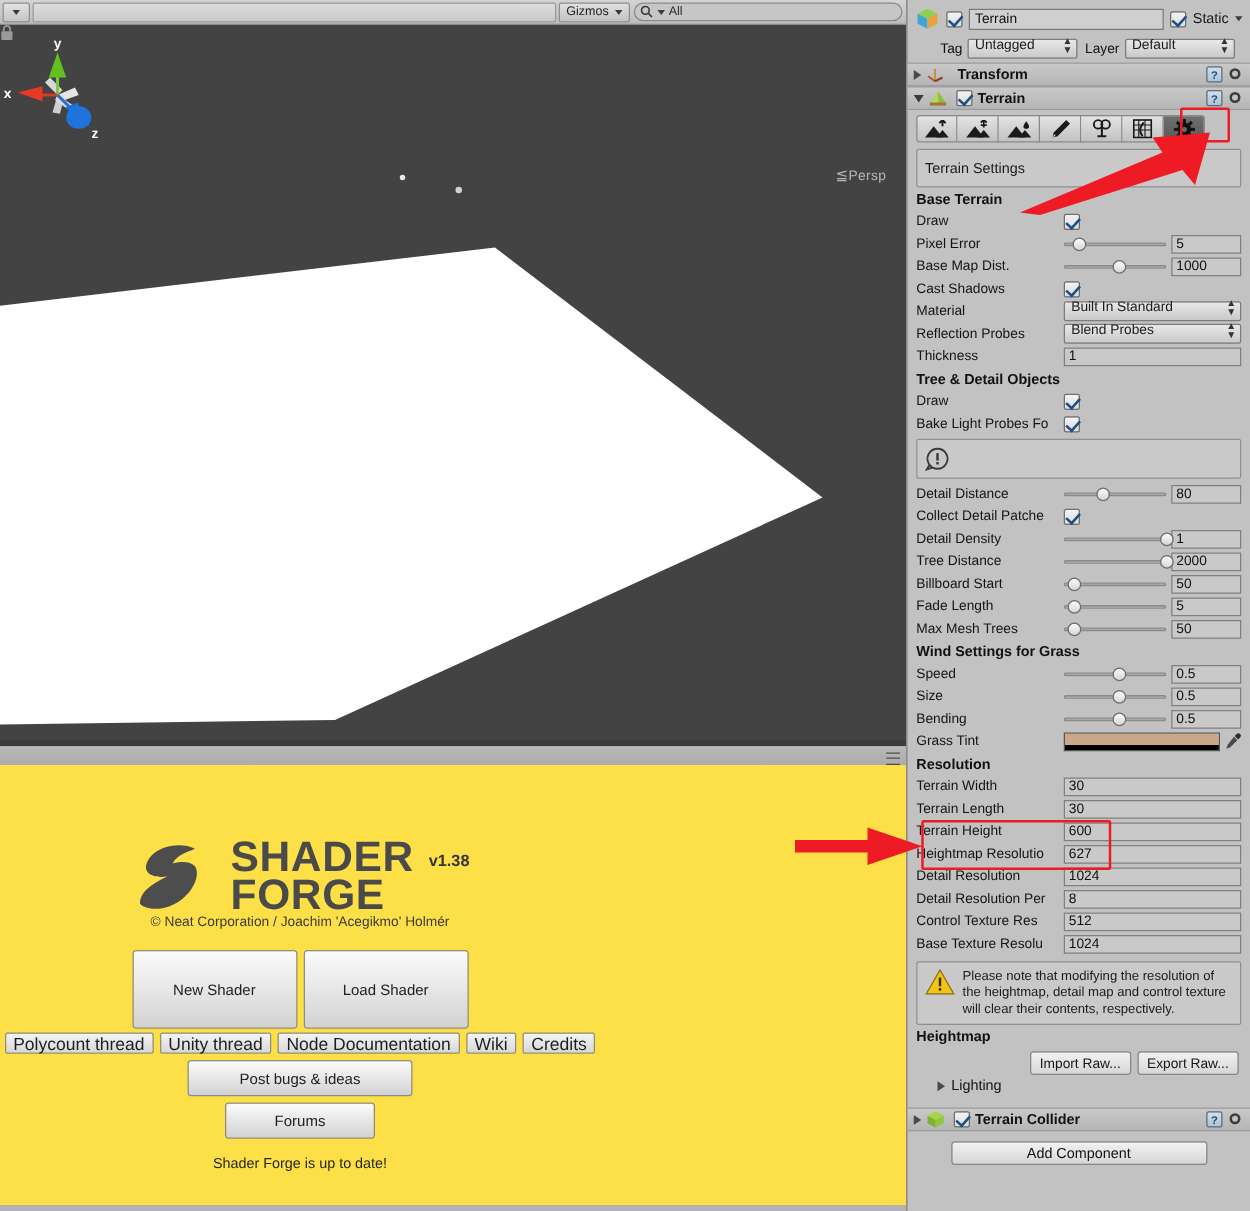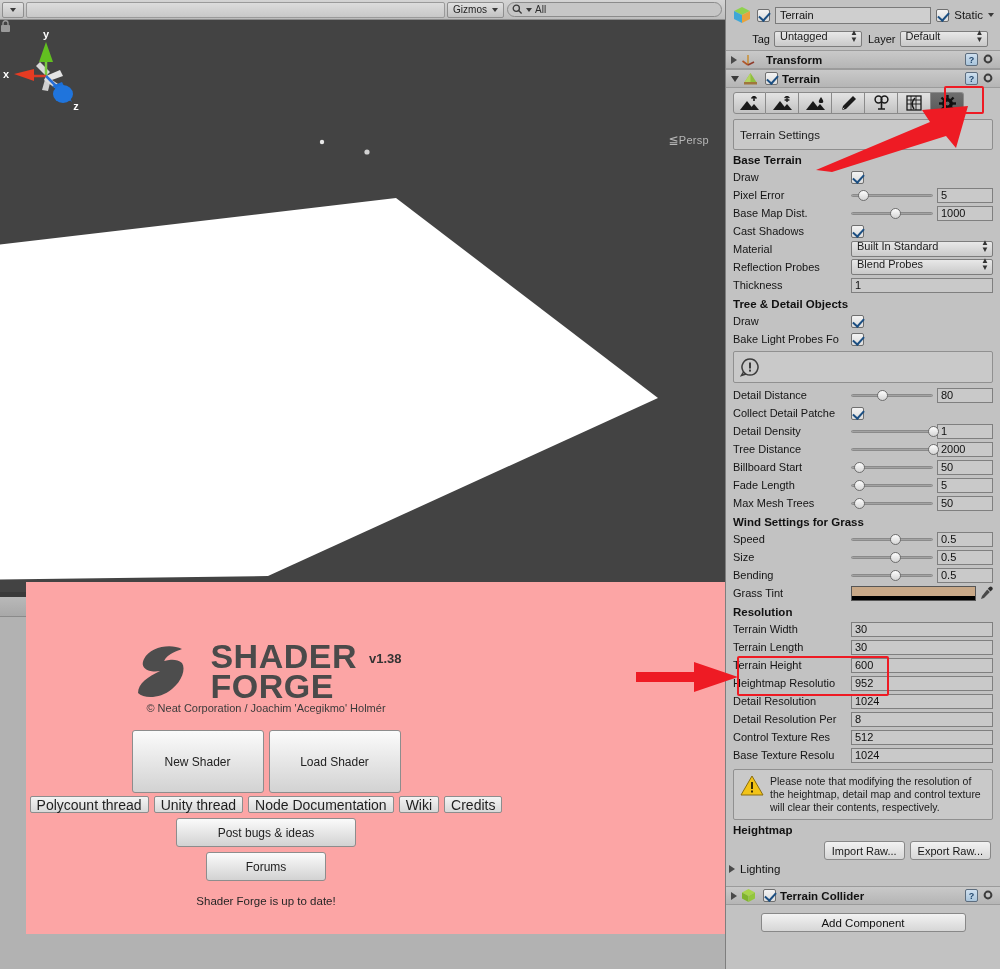--- a/index.html
+++ b/index.html
@@ -41,21 +41,21 @@
   #scene-bottom{ position:absolute; left:0; top:592px; width:725px; height:5px; background:#3a3a3a; }
   #tabstrip{ position:absolute; left:0; top:597px; width:725px; height:20px;
     background:linear-gradient(#b9b9b9,#a8a8a8); border-bottom:1px solid #8a8a8a;
     display:flex; align-items:center; justify-content:flex-end; padding-right:4px; }
   .hamburger{ width:12px; height:10px; display:flex; flex-direction:column; justify-content:space-between; }
   .hamburger i{ display:block; height:1px; background:#4b4b4b; }
   .hamburger i:nth-child(1){ width:11px; } .hamburger i:nth-child(2){ width:11px; }
   .hamburger i:nth-child(3){ width:11px; }
 
   
-  #sf{ position:absolute; left:0; top:582px; width:725px; height:352px; background:#fca5a5;margin-left:26px; }
+  #sf{ position:absolute; left:0; top:612px; width:725px; height:352px; background:#fde047; }
   #sf-logo-wrap{ position:absolute; left:0; top:53px; width:480px; height:74px;
     display:flex; align-items:center; justify-content:center; gap:12px; }
   .sf-wordmark{ display:flex; flex-direction:column; line-height:.88; }
   .sf-wordmark .l1,.sf-wordmark .l2{ font-size:34px; font-weight:bold; color:#4a4a4a; letter-spacing:.5px; }
   .sf-ver{ align-self:flex-start; margin-top:16px; font-size:13px; font-weight:bold; color:#333; }
   .sf-credit{ position:absolute; left:0; top:120px; width:480px; text-align:center;
     font-size:11px; color:#3b3b3b; }
   .sf-btn{ background:linear-gradient(#fbfbfb,#d2d2d2); border:1px solid #8d8d8d;
     border-radius:3px; color:#222; display:flex; align-items:center; justify-content:center;
     font-size:12px; cursor:pointer; }
@@ -134,21 +134,21 @@
   .tbtn:last-child{ border-radius:0 3px 3px 0; }
   .tbtn.sel{ background:linear-gradient(#6e6e6e,#5a5a5a); }
 
   .hl-red{ position:absolute; border:2px solid #ee1b24; border-radius:2px; pointer-events:none; }
   .arrow{ position:absolute; pointer-events:none; }
 
   .btn-row{ display:flex; gap:5px; justify-content:flex-end; padding:3px 9px 0 7px; }
   .ibtn{ background:linear-gradient(#f2f2f2,#d6d6d6); border:1px solid #888;
     border-radius:3px; height:19px; padding:0 7px; display:flex; align-items:center;
     font-size:11px; color:#161616; }
-  .foldrow{ display:flex; align-items:center; gap:5px; padding:3px 3px; font-size:11.5px; }
+  .foldrow{ display:flex; align-items:center; gap:5px; padding:3px 24px; font-size:11.5px; }
   .addcomp{ margin:8px auto 0 auto; width:205px; height:19px;
     background:linear-gradient(#f2f2f2,#d6d6d6); border:1px solid #888; border-radius:3px;
     display:flex; align-items:center; justify-content:center; font-size:11.5px; }
 </style>
 </head>
 <body>
 
 <div id="app">
 
   <div id="left">
@@ -623,21 +623,21 @@
       <div class="fctl">
           <div class="numfield full">
         <span>600</span>
           </div>
         </div>
     </div>
     <div class="frow">
       <span class="flabel">Heightmap Resolutio</span>
       <div class="fctl">
           <div class="numfield full">
-        <span>952</span>
+        <span>627</span>
           </div>
         </div>
     </div>
     <div class="frow">
       <span class="flabel">Detail Resolution</span>
       <div class="fctl">
           <div class="numfield full">
         <span>1024</span>
           </div>
         </div>

